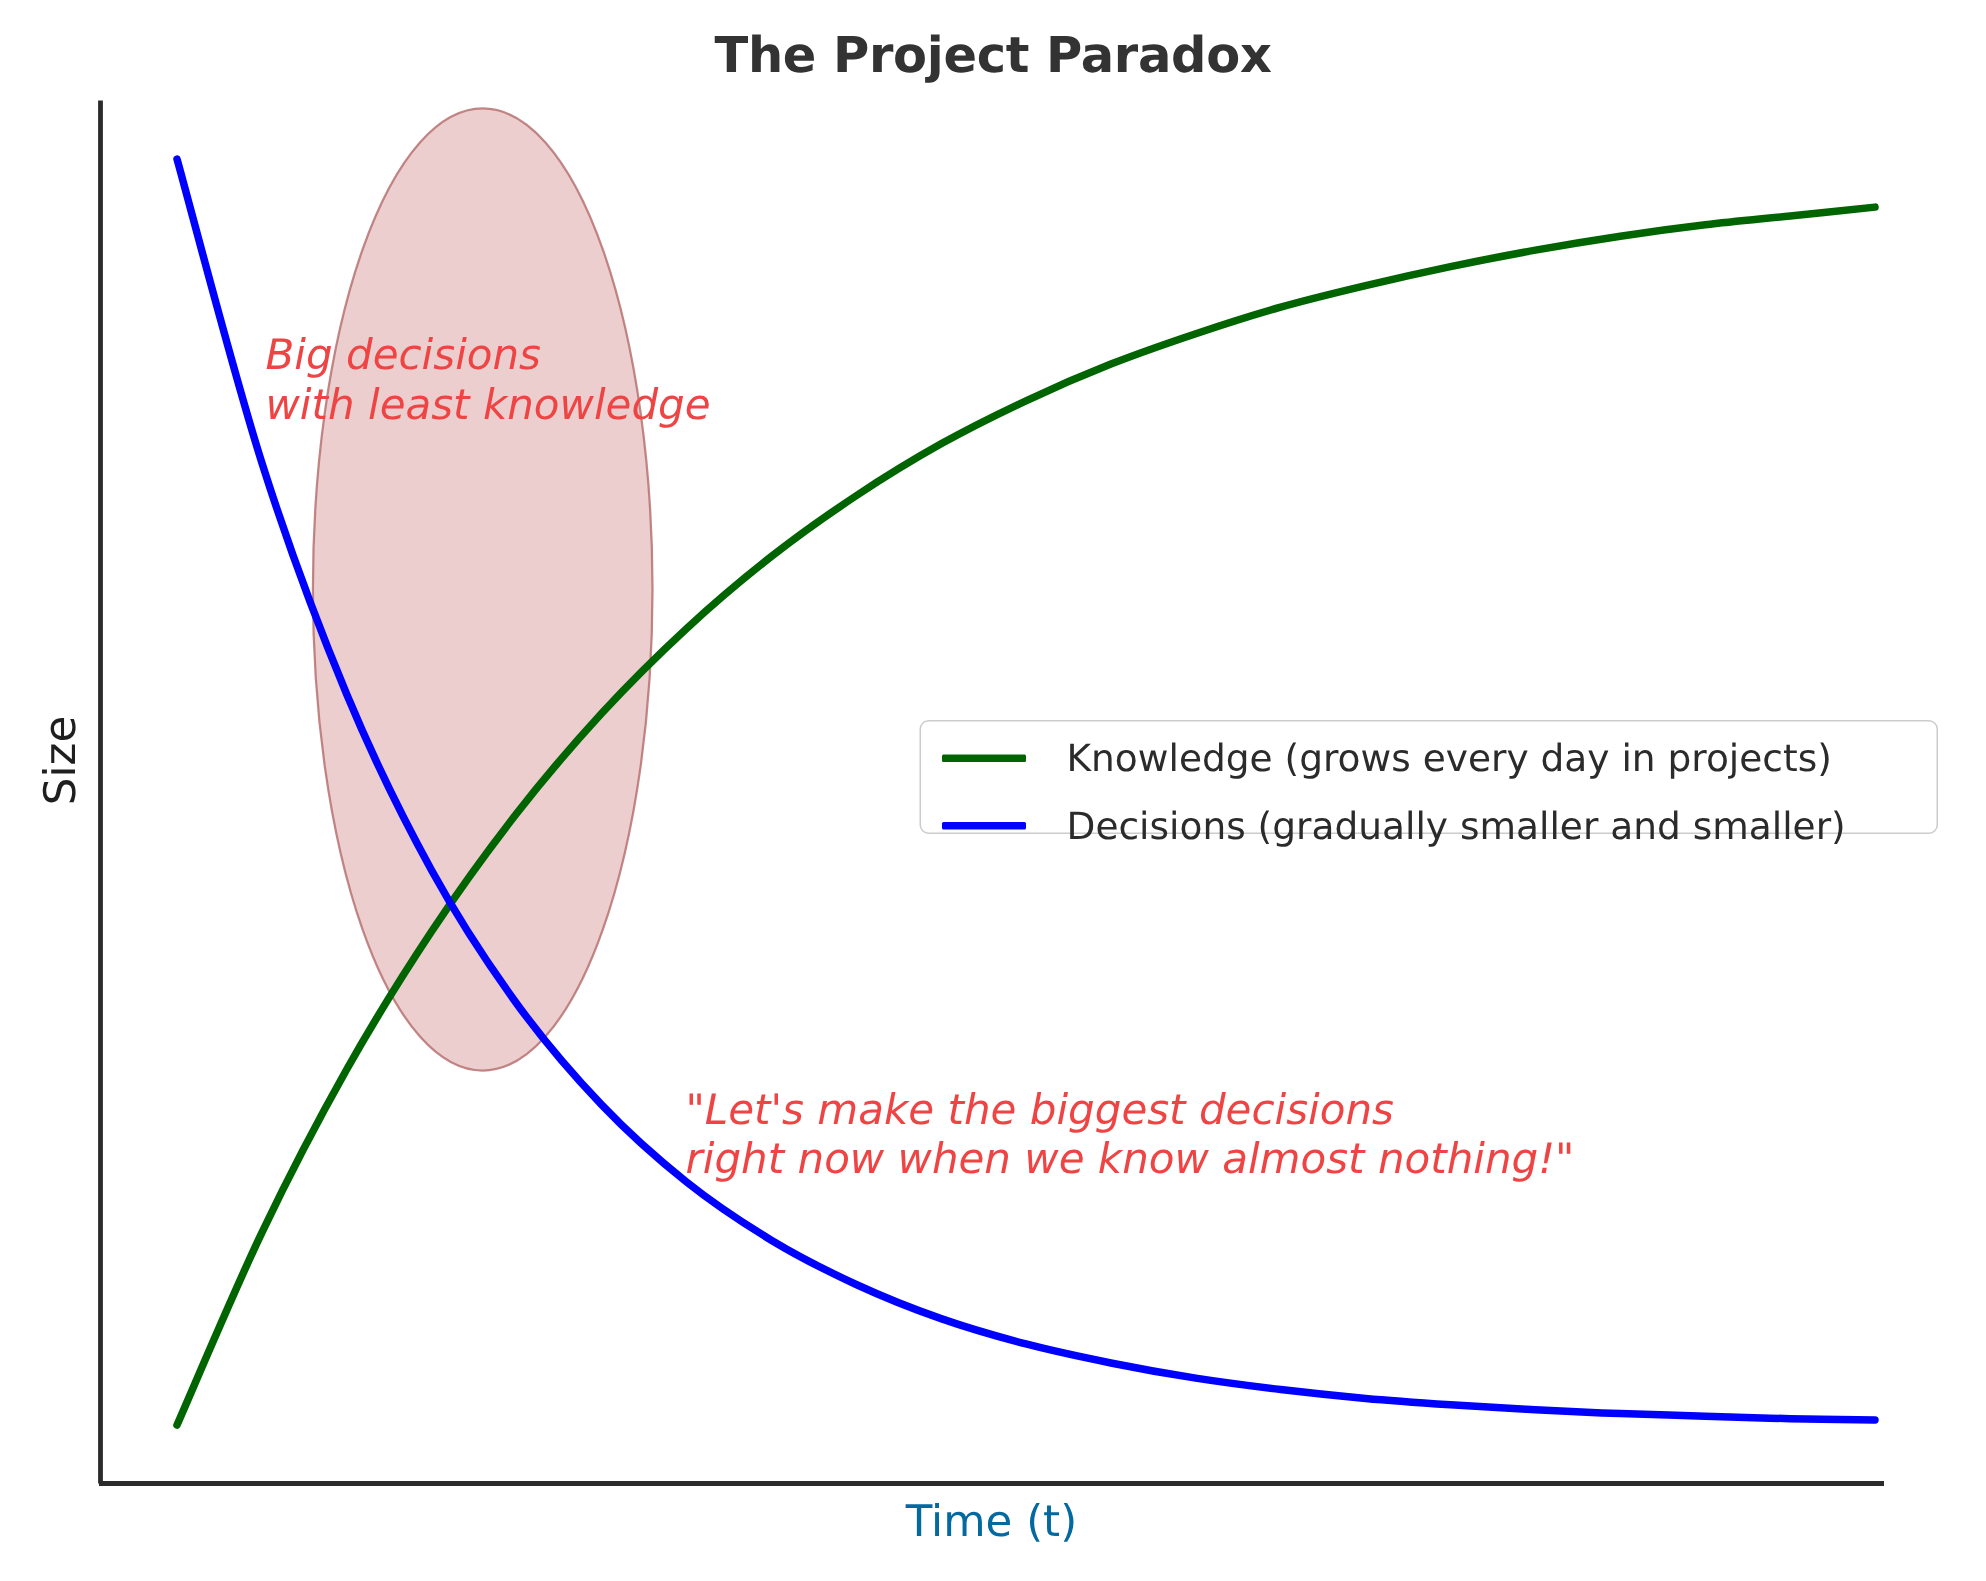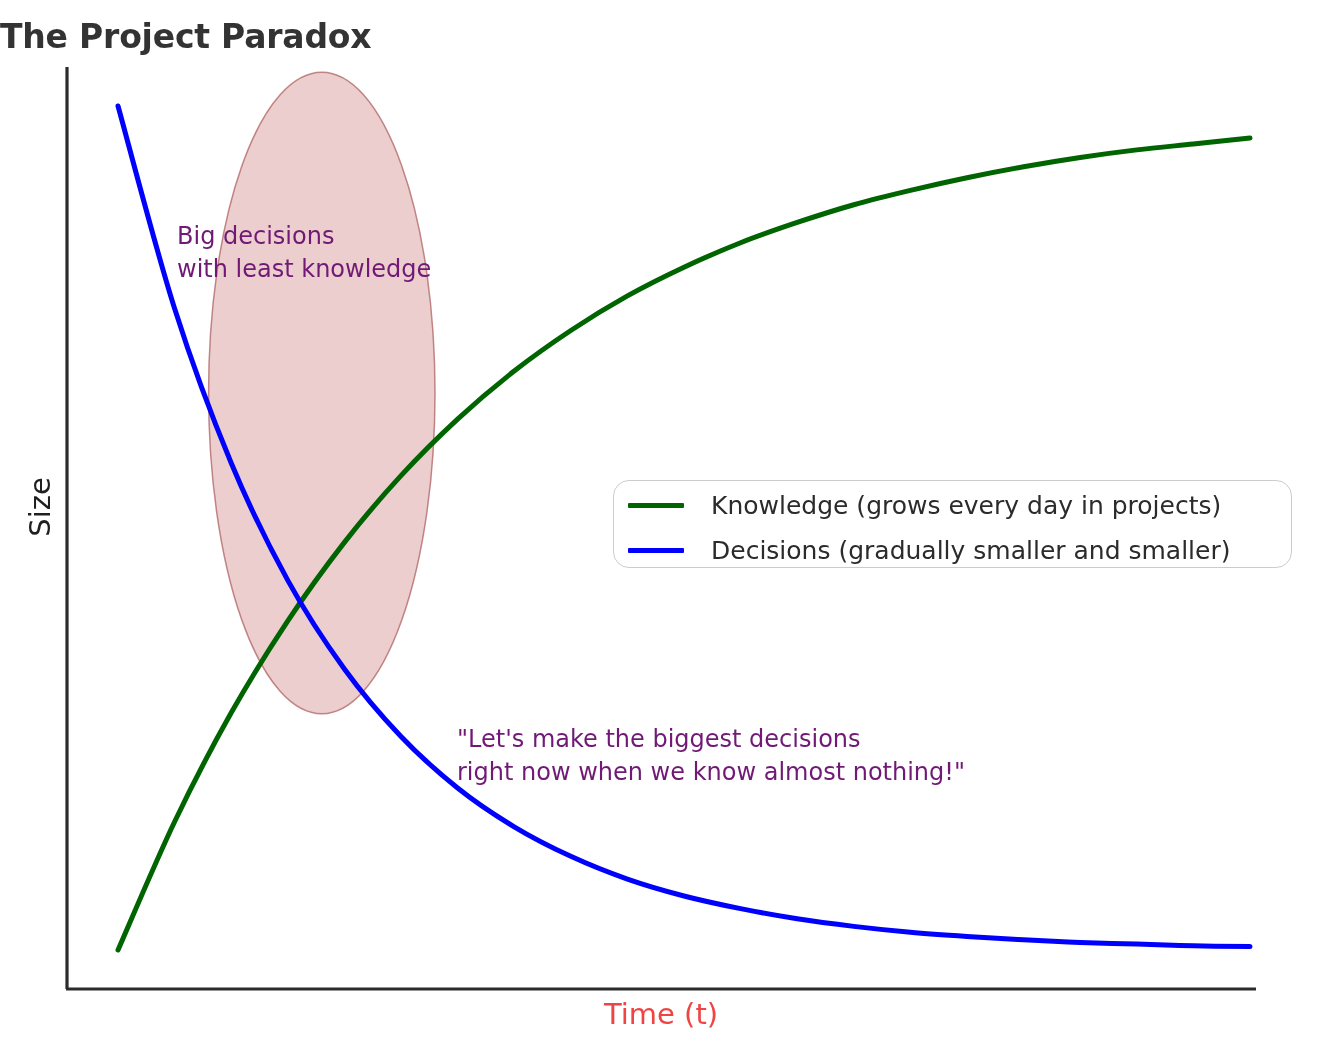--- a/index.html
+++ b/index.html
@@ -20,21 +20,21 @@
     top: 0;
     width: 1324px;
     height: 1054px;
     background: #ffffff;
   }
   #chart-title {
     position: absolute;
     left: 0;
     top: 17px;
     width: 1324px;
-    text-align: left;
+    text-align: center;
     font-size: 33px;
     font-weight: bold;
     color: #333333;
     letter-spacing: -0.2px;
     font-family: "DejaVu Sans", sans-serif;
   }
   #ylabel {
     position: absolute;
     left: -10px;
     top: 490px;
@@ -46,47 +46,48 @@
     transform-origin: center center;
     font-family: "DejaVu Sans", sans-serif;
   }
   #xlabel {
     position: absolute;
     left: 66px;
     top: 997px;
     width: 1190px;
     text-align: center;
     font-size: 29px;
-    color: #ef4444;
+    color: #0369a1;
     font-family: "DejaVu Sans", sans-serif;
   }
   svg#plot {
     position: absolute;
     left: 0;
     top: 0;
   }
   .ann-text {
     position: absolute;
-    font-size: 24px;
+    font-size: 28px;
     line-height: 33px;
-    color: #701a75;
+    color: #ef4444;
     white-space: pre;
     font-family: "DejaVu Sans", sans-serif;
+    font-style: italic;
   }
   #ann-ellipse-label { left: 177px; top: 220px; }
   #ann-quote { left: 457px; top: 723px; }
   #legend-box {
     position: absolute;
     left: 613px;
     top: 480px;
     width: 679px;
-    height: 88px;
+    height: 76px;
     background: #ffffff;
     border: 1.2px solid #cccccc;
-    border-radius: 16px;
+    border-radius: 6px;
     box-sizing: border-box;
   }
   .legend-row {
     position: absolute;
     left: 14px;
     height: 44px;
     display: flex;
     align-items: center;
   }
   .legend-row.r0 { top: 2px; }

